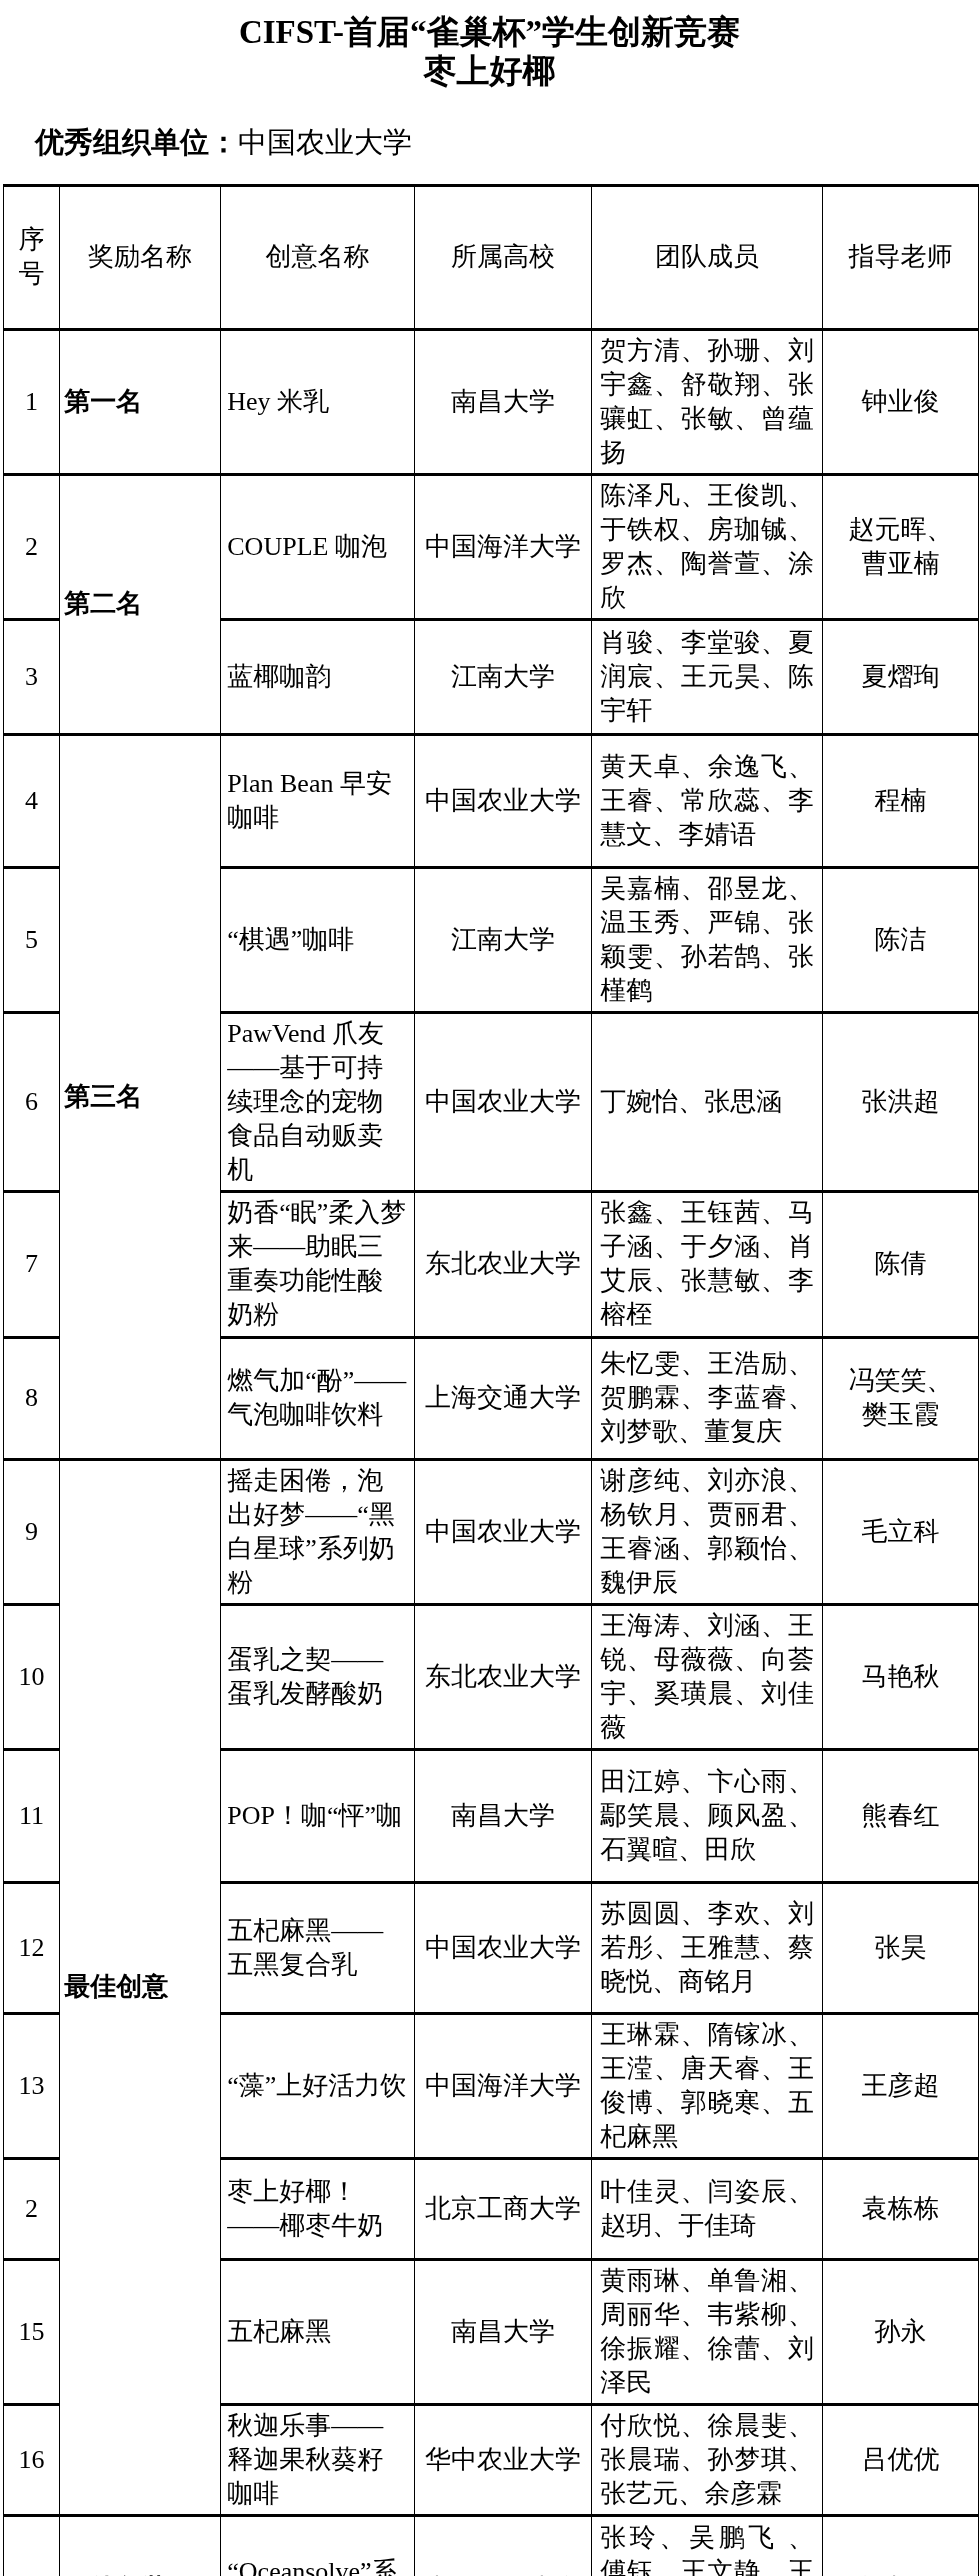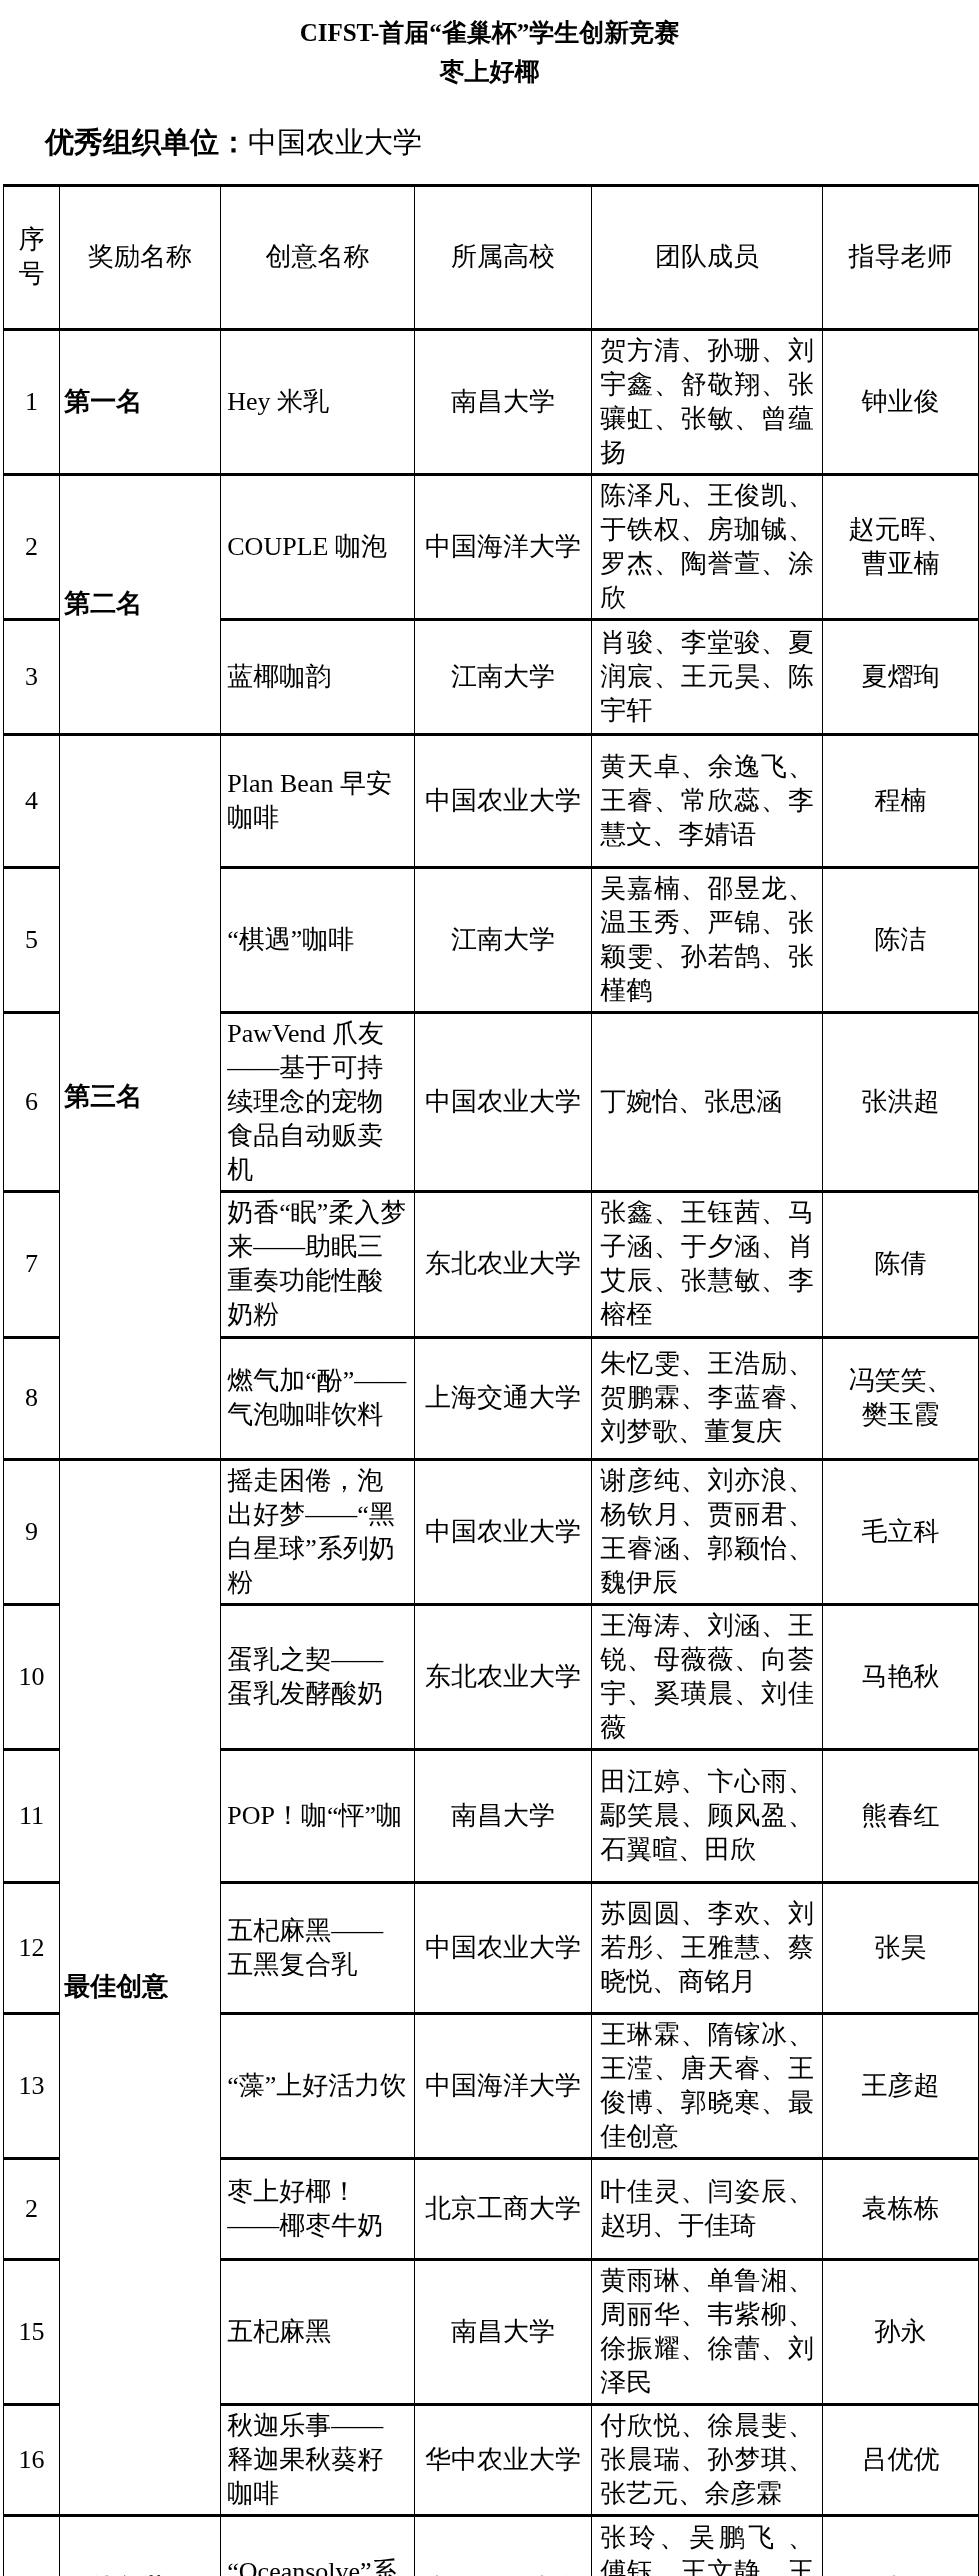--- a/index.html
+++ b/index.html
@@ -3,24 +3,24 @@
 <meta charset="utf-8">
 <style>
   html,body{margin:0;padding:0;background:#ffffff;}
   body{
     width:979px;height:2711px;overflow:hidden;
     font-family:"Liberation Serif","DejaVu Serif",serif;
     color:#000;
   }
   .page{width:979px;}
   .title{
-    text-align:center;font-size:25px;font-weight:700;
+    text-align:center;font-size:33px;font-weight:700;
     line-height:39px;margin-top:13.4px;
   }
-  .notes{margin:33px 0 0 45px;}
+  .notes{margin:33px 0 0 35px;}
   .note{font-size:29px;line-height:36px;margin-top:0;}
   .note + .note{margin-top:12.4px;}
   .note .lbl{font-weight:700;}
   .note .val{font-weight:400;}
   table.results{
     border-collapse:collapse;table-layout:fixed;
     width:973px;margin:24px 0 0 3.1px;
   }
   th,td{
     border:1.5px solid #000;
@@ -159,21 +159,21 @@
           <td class="no">12</td>
           <td class="idea">五杞麻黑——五黑复合乳</td>
           <td class="uni">中国农业大学</td>
           <td class="members">苏圆圆、李欢、刘若彤、王雅慧、蔡晓悦、商铭月</td>
           <td class="advisor">张昊</td>
         </tr>
         <tr style="height: 134px;">
           <td class="no">13</td>
           <td class="idea">“藻”上好活力饮</td>
           <td class="uni">中国海洋大学</td>
-          <td class="members">王琳霖、隋镓冰、王滢、唐天睿、王俊博、郭晓寒、最佳创意</td>
+          <td class="members">王琳霖、隋镓冰、王滢、唐天睿、王俊博、郭晓寒、五杞麻黑</td>
           <td class="advisor">王彦超</td>
         </tr>
         <tr style="height: 101px;">
           <td class="no">2</td>
           <td class="idea">枣上好椰！——椰枣牛奶</td>
           <td class="uni">北京工商大学</td>
           <td class="members">叶佳灵、闫姿辰、赵玥、于佳琦</td>
           <td class="advisor">袁栋栋</td>
         </tr>
         <tr style="height: 135px;">

